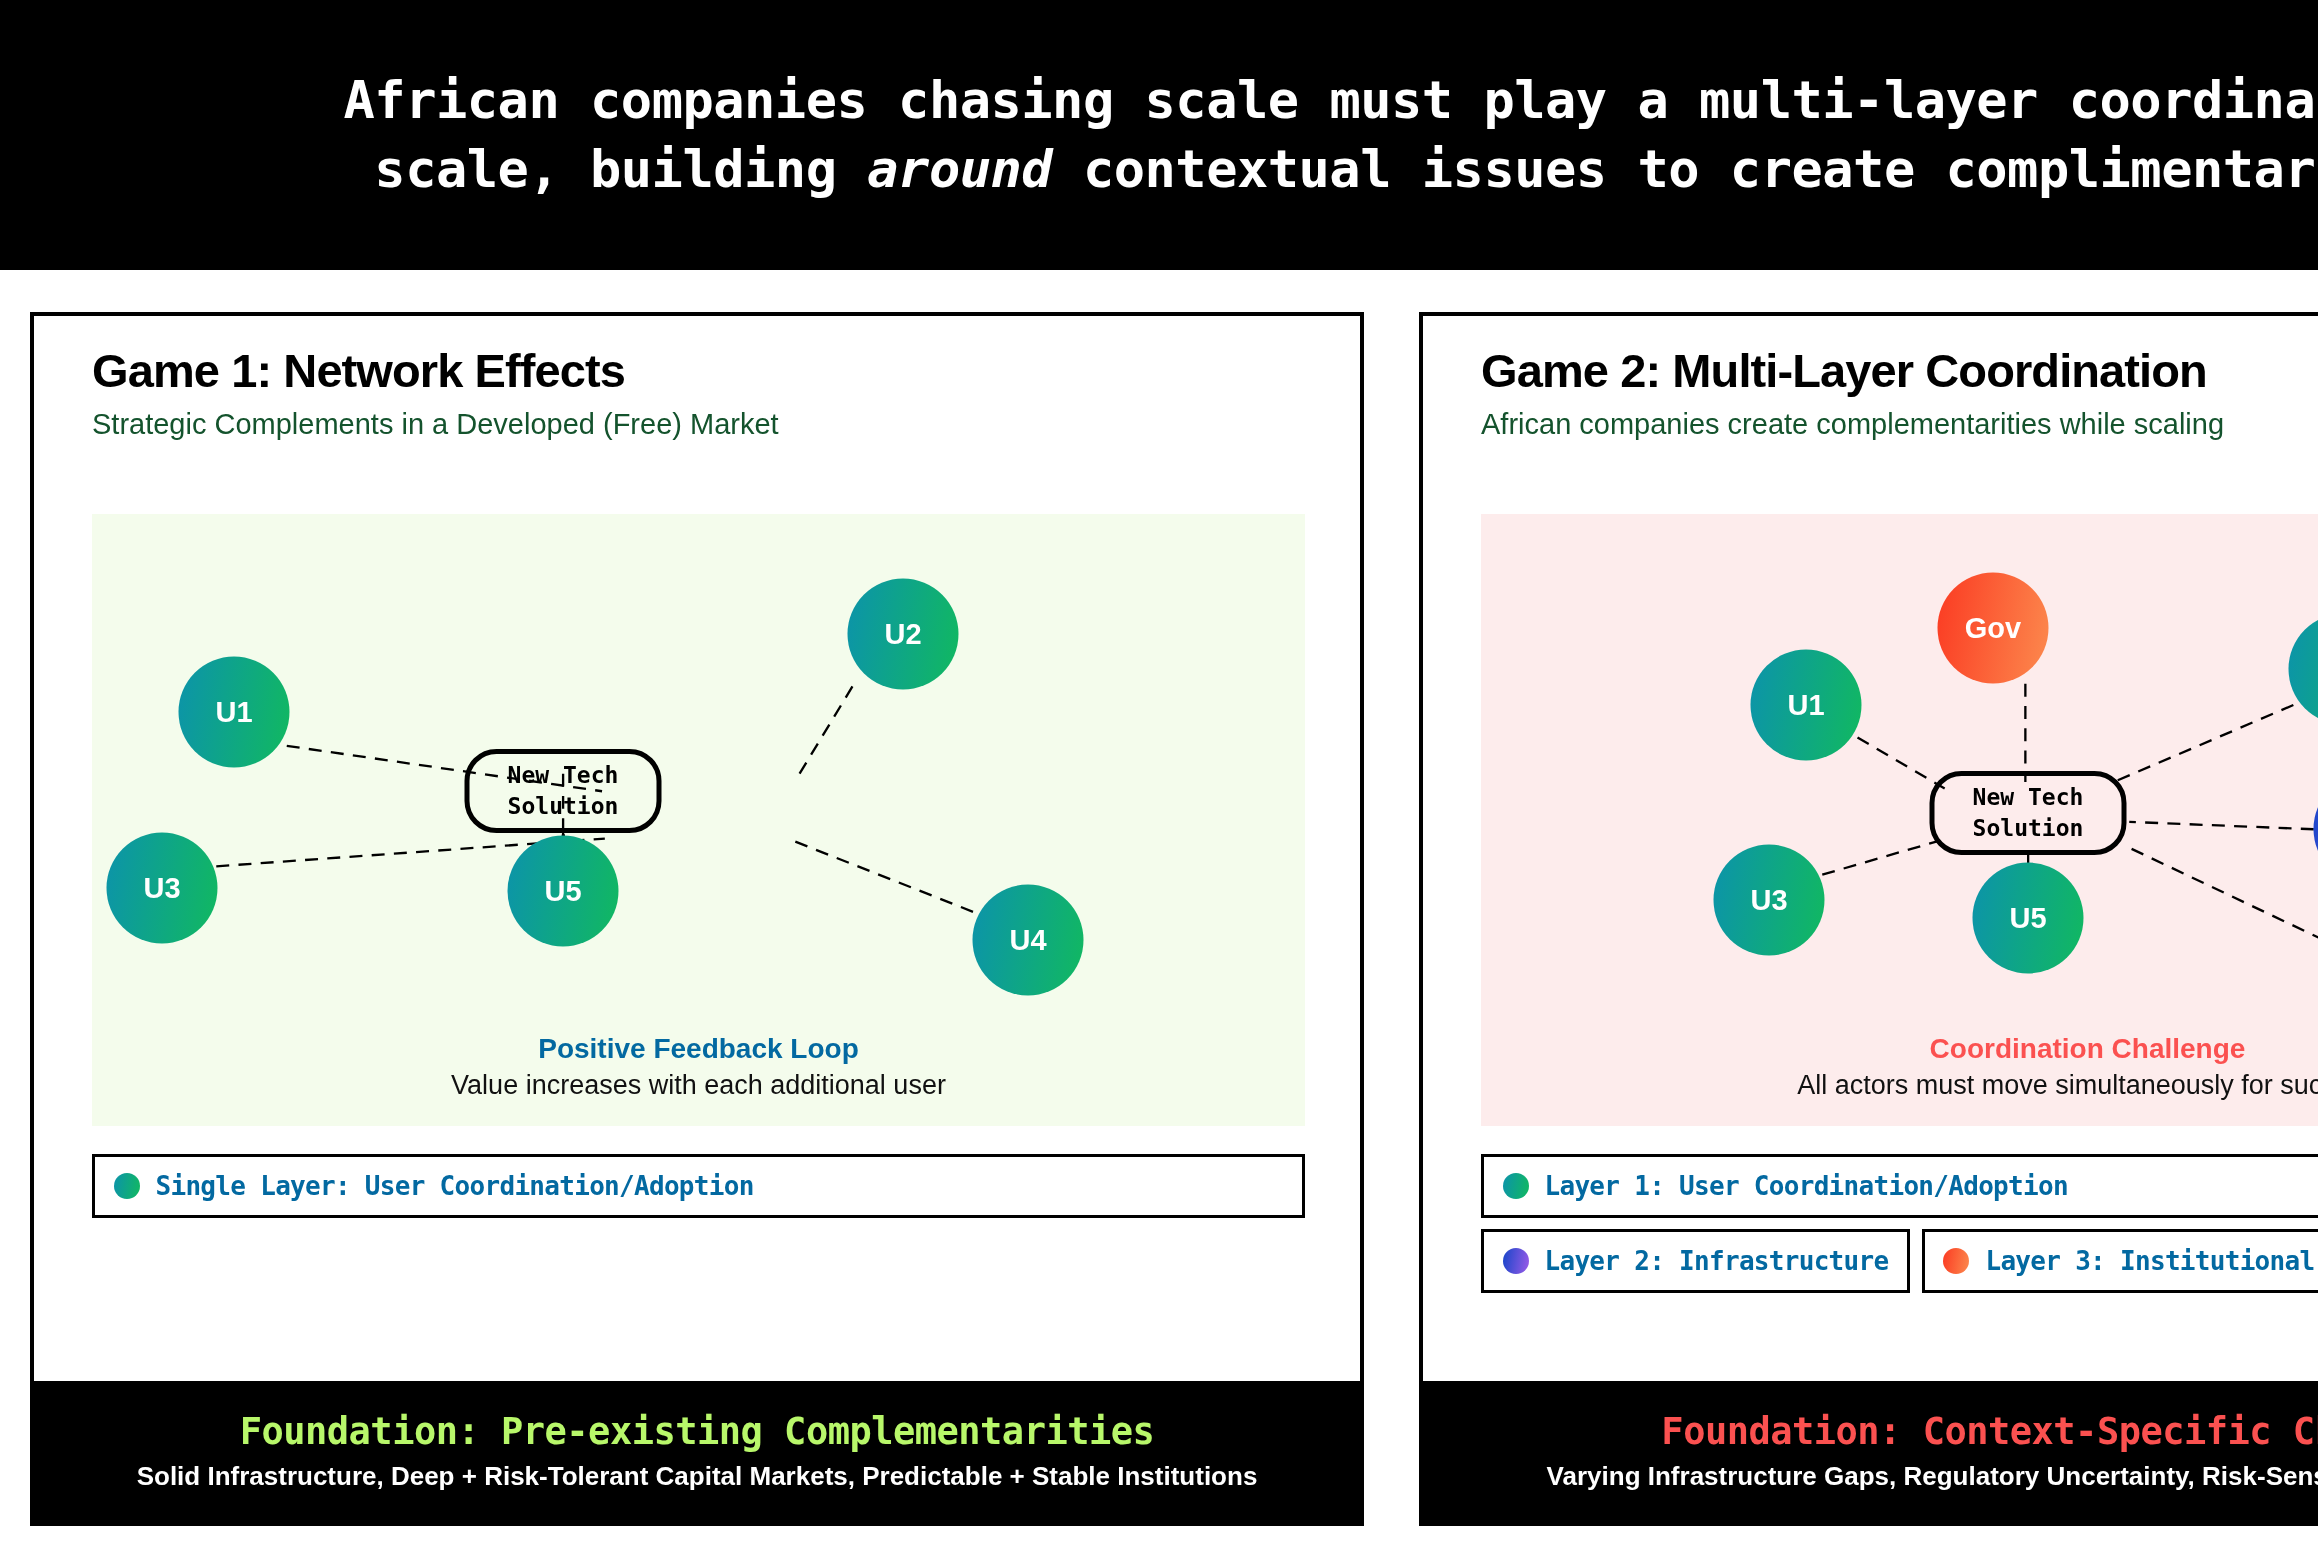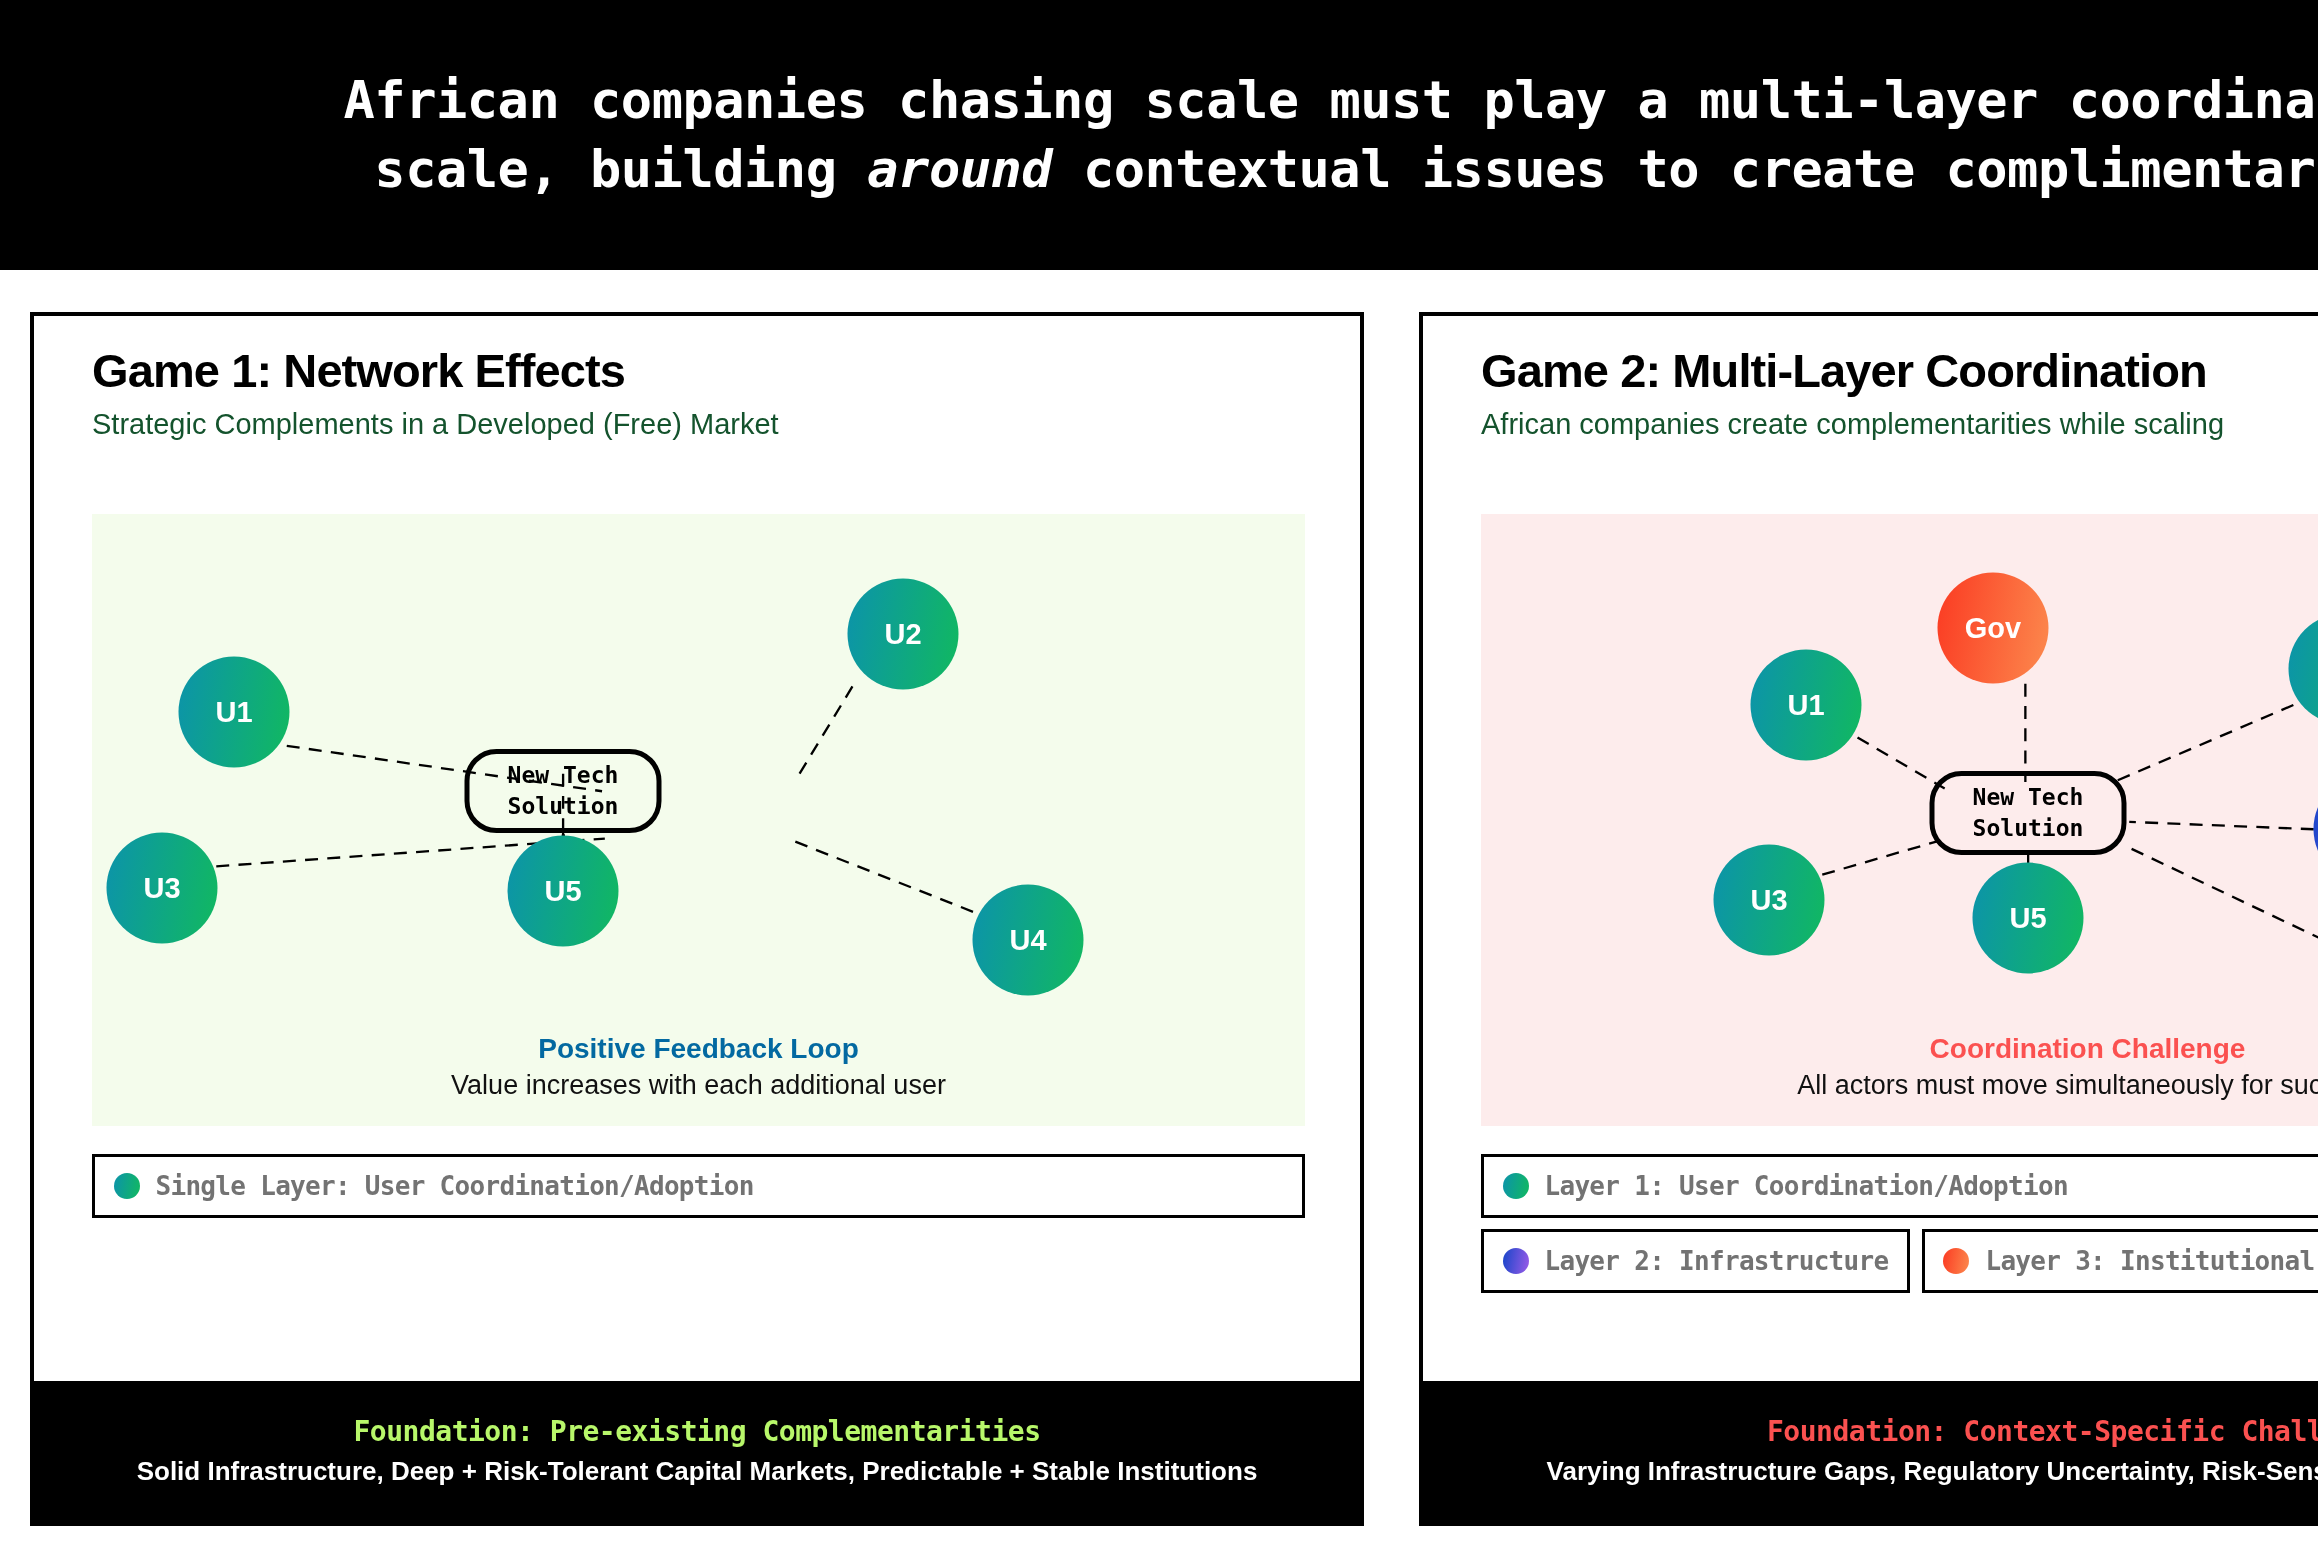--- a/index.html
+++ b/index.html
@@ -171,41 +171,41 @@
     flex: 0 0 auto;
     margin-right: 16px;
   }
   .dot-layer1 { background: linear-gradient(100deg, #0c93ab 0%, #11b95f 100%); }
   .dot-layer2 { background: linear-gradient(100deg, #1745c9 0%, #9b5ce8 100%); }
   .dot-layer3 { background: linear-gradient(100deg, #fb3a22 0%, #fc8a4e 100%); }
   .legend-label {
     font-family: "DejaVu Sans Mono", "Liberation Mono", monospace;
     font-weight: 700;
     font-size: 26px;
-    color: #737373;
+    color: #0369a1;
     letter-spacing: -0.7px;
     white-space: nowrap;
   }
 
   
   .panel-footer {
     position: absolute;
     left: 0; right: 0; bottom: 0;
     height: 141px;
     background: #000000;
     display: flex;
     flex-direction: column;
     align-items: center;
     justify-content: center;
     padding: 0 11px;
   }
   .footer-title {
     font-family: "DejaVu Sans Mono", "Liberation Mono", monospace;
     font-weight: 700;
-    font-size: 28px;
+    font-size: 37px;
     letter-spacing: -0.5px;
     line-height: 1.15;
     text-align: right;
     white-space: nowrap;
   }
   #footer-title-left  { color: #b8f76a; }
   #footer-title-right { color: #fb5150; }
   .footer-sub {
     font-family: "Liberation Sans", sans-serif;
     font-weight: 700;

